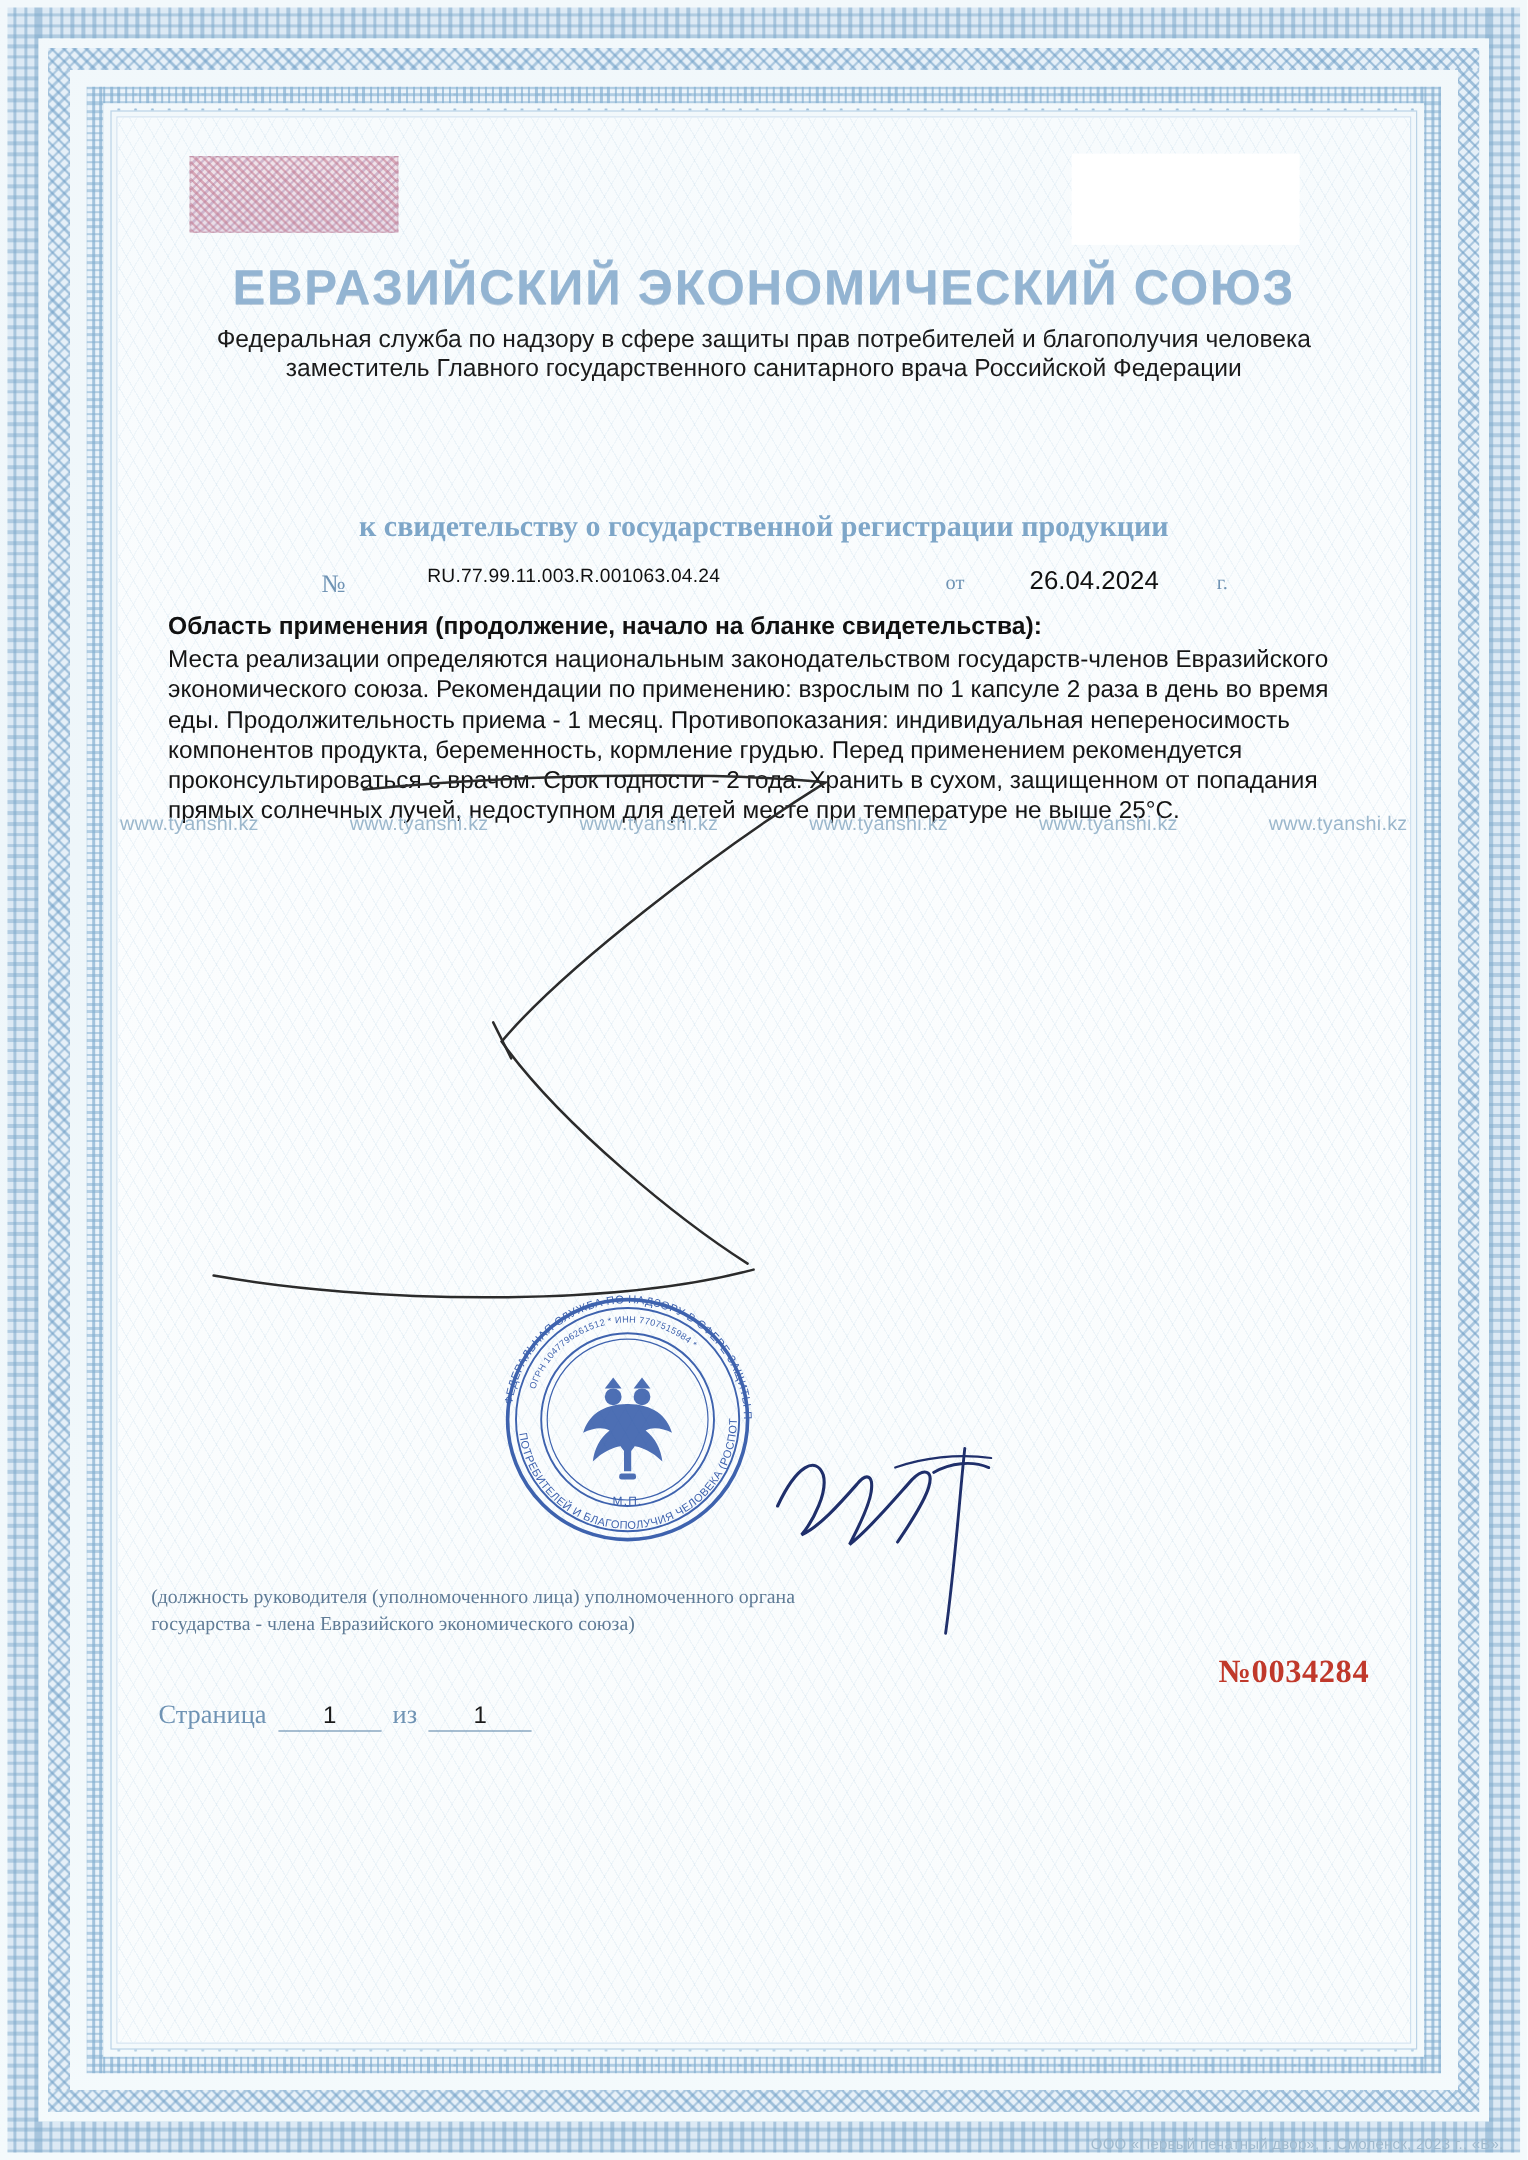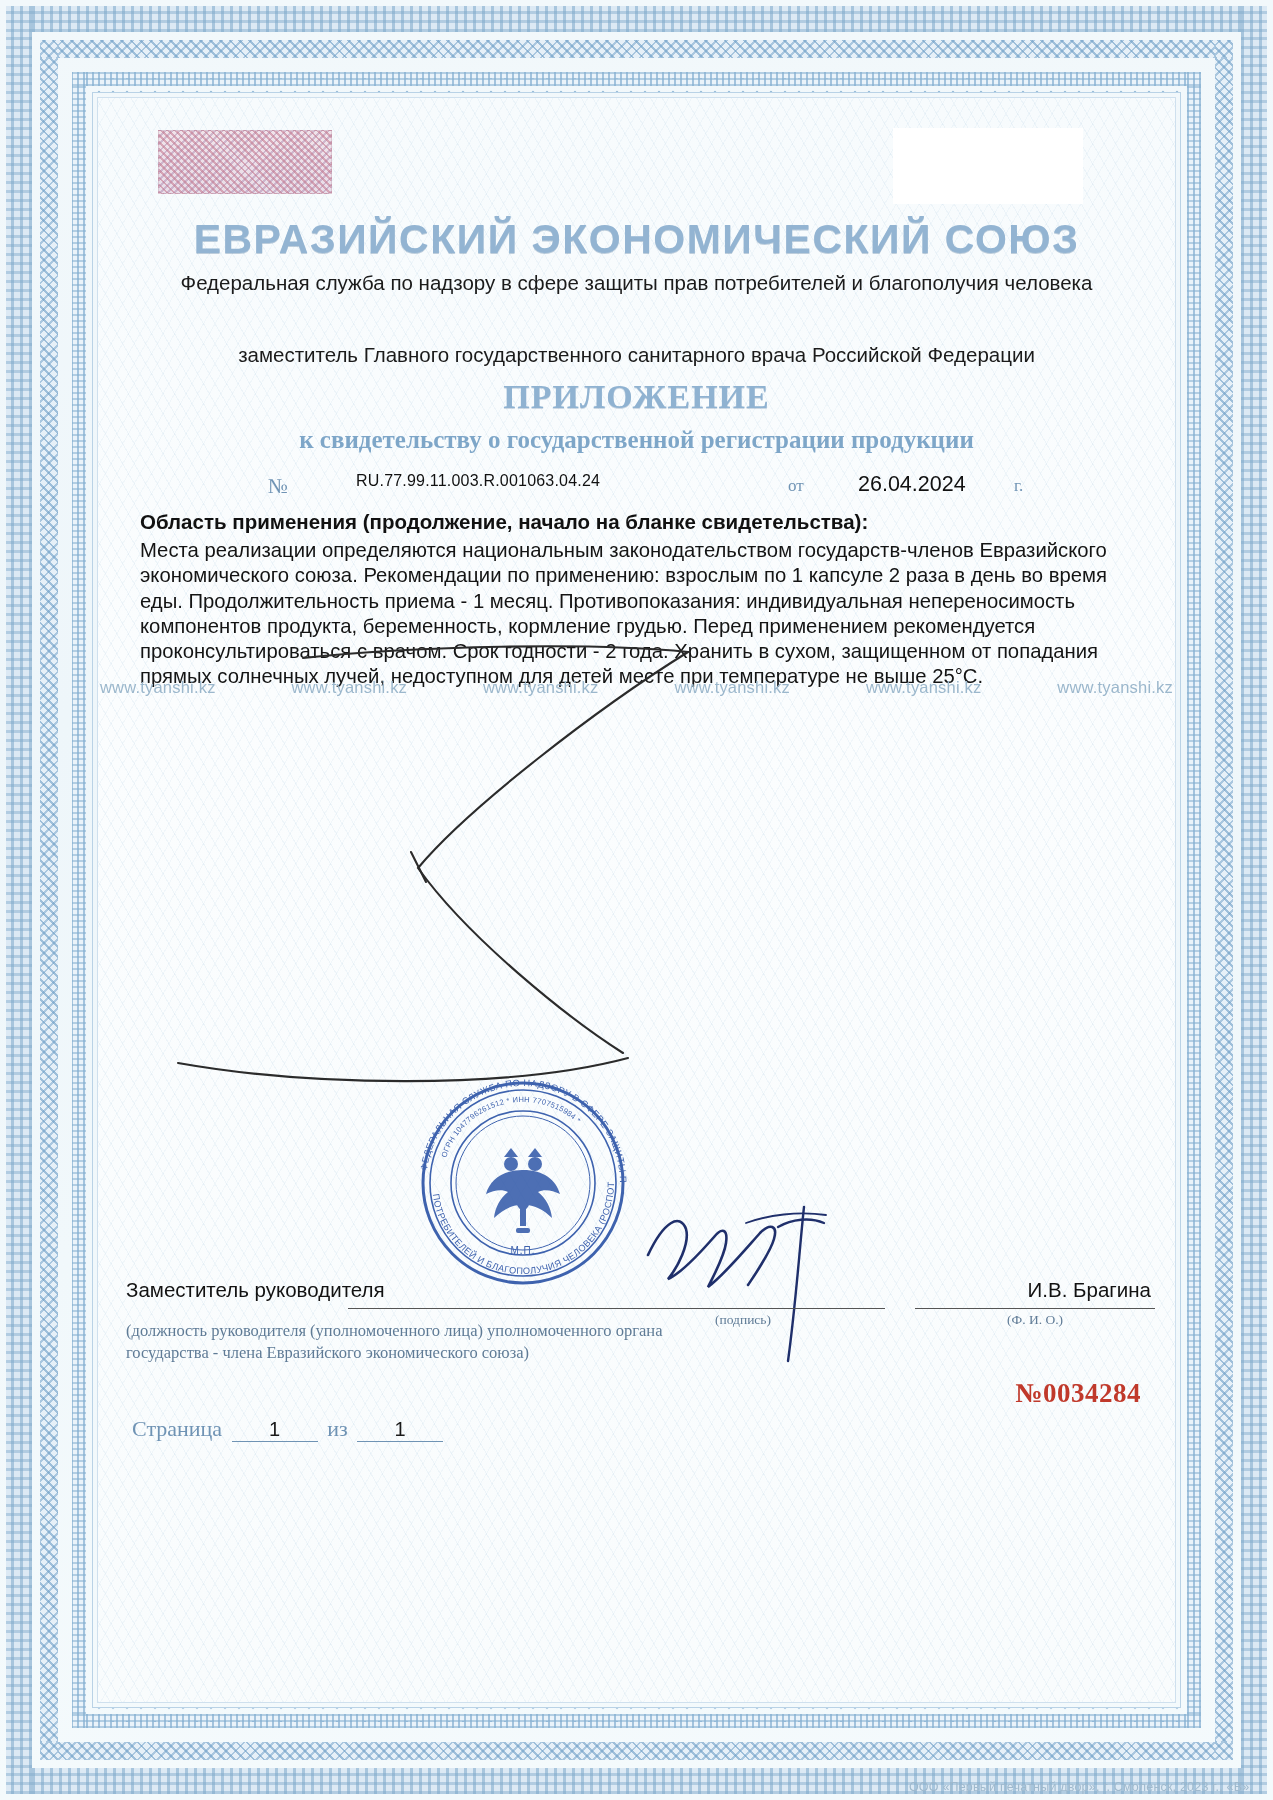--- a/index.html
+++ b/index.html
@@ -127,21 +127,21 @@
   }
 
   .org-line{
     position:absolute;left:0;right:0;
     text-align:center;
     font-size:20.5px;
     color:#1b1b1b;
     line-height:1.22;
   }
   .org-line1{top:172px;}
-  .org-line2{top:196px;margin-top:48px;}
+  .org-line2{top:196px;}
 
   .state-wrap{
     position:absolute;left:190px;right:190px;top:222px;
     text-align:center;
   }
   .state-name{
     font-size:21px;color:#161616;
     display:inline-block;
     padding:0 6px 1px 6px;
   }
@@ -331,21 +331,20 @@
 
       <div class="holo"></div>
       <div class="whitepatch"></div>
 
       <h1 class="eaeu">ЕВРАЗИЙСКИЙ ЭКОНОМИЧЕСКИЙ СОЮЗ</h1>
 
       <div class="org-line org-line1">Федеральная служба по надзору в сфере защиты прав потребителей и благополучия человека</div>
       <div class="org-line org-line2">заместитель Главного государственного санитарного врача Российской Федерации</div>
 
 
-      <h2 class="prilozhenie">ПРИЛОЖЕНИЕ</h2>
       <h3 class="sub">к свидетельству о государственной регистрации продукции</h3>
 
       <div class="numrow">
         <span class="nsign">№</span>
         <span class="regno">RU.77.99.11.003.R.001063.04.24</span>
         <span class="ot">от</span>
         <span class="date">26.04.2024</span>
         <span class="gsign">г.</span>
       </div>
 
@@ -406,28 +405,20 @@
 
       <svg class="sig-scrawl" viewBox="0 0 300 180">
         <path d="M20,62 C36,28 52,20 58,36 C62,50 50,74 40,86
                  C54,80 72,60 86,44 C94,34 100,36 98,50 C96,64 86,82 80,94
                  C96,82 116,58 132,40 C142,30 150,32 146,46 C142,60 128,80 120,92" fill="none" stroke="#1f2f6b" stroke-width="2.6" stroke-linecap="round"></path>
         <path d="M150,34 C164,26 182,24 196,30" fill="none" stroke="#1f2f6b" stroke-width="2.4" stroke-linecap="round"></path>
         <path d="M176,14 C172,50 168,110 160,168" fill="none" stroke="#1f2f6b" stroke-width="2.4" stroke-linecap="round"></path>
         <path d="M118,30 C140,22 170,18 198,22" fill="none" stroke="#1f2f6b" stroke-width="1.8" stroke-linecap="round"></path>
       </svg>
 
-      <div class="sigrow">
-        <span class="sig-post">Заместитель  руководителя</span>
-        <div class="sig-rule-mid"></div>
-        <span class="sig-podpis">(подпись)</span>
-        <span class="sig-name">И.В. Брагина</span>
-        <div class="sig-rule-right"></div>
-        <span class="sig-fio">(Ф. И. О.)</span>
-      </div>
 
       <div class="post-cap">(должность руководителя (уполномоченного лица) уполномоченного органа государства - члена Евразийского экономического союза)</div>
 
       <div class="pagerow">
         <span class="lbl">Страница</span>
         <span class="slot">1</span>
         <span class="lbl">из</span>
         <span class="slot">1</span>
       </div>
 

